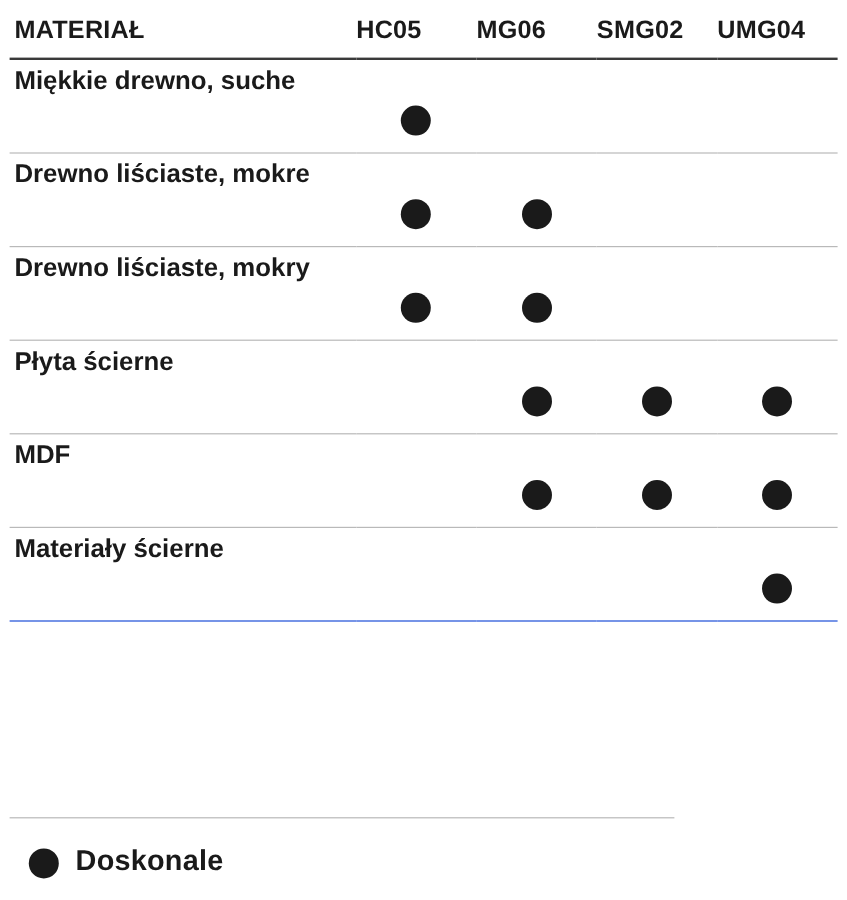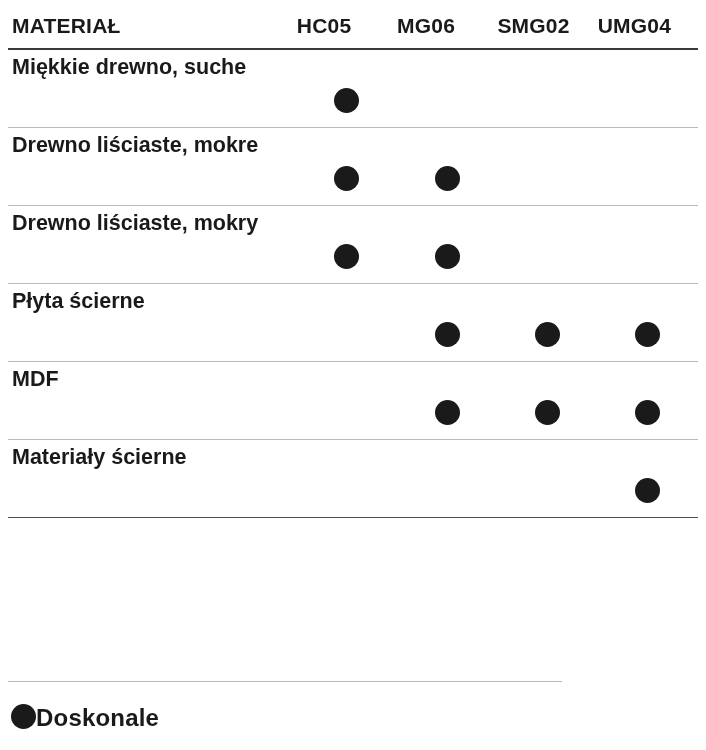--- a/index.html
+++ b/index.html
@@ -69,24 +69,25 @@
     display: block;
     width: 25px;
     height: 25px;
     border-radius: 50%;
     background: #1a1a1a;
     margin: 38px auto 0 auto;
   }
   .dot.hidden { visibility: hidden; }
   .legend {
     position: absolute;
-    left: 11px;
+    left: 24px;
     bottom: 18px;
     display: flex;
-    align-items: flex-start;
+    align-items: flex-end;
+    gap: 14px;
   }
   .legend .dot-legend {
     width: 25px;
     height: 25px;
     border-radius: 50%;
     background: #1a1a1a;
     flex: none;
   }
   .legend .legend-label {
     font-size: 24px;

